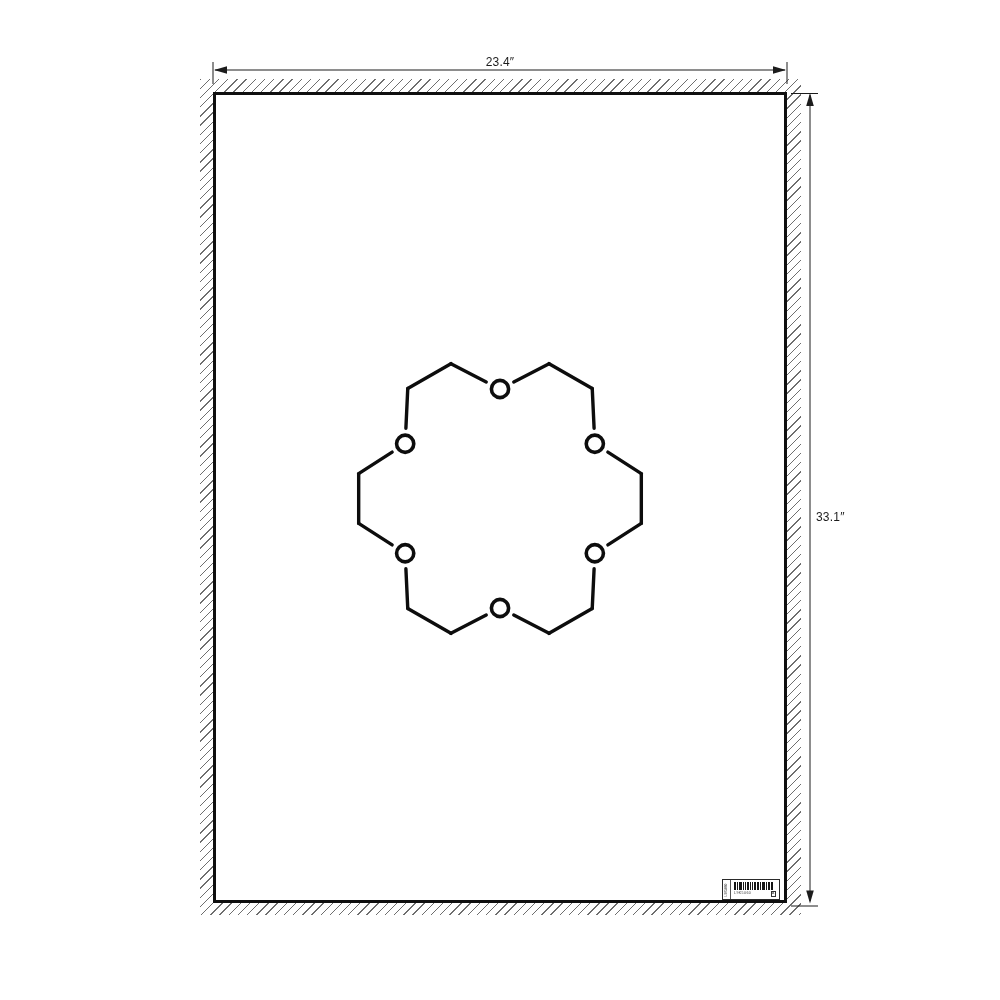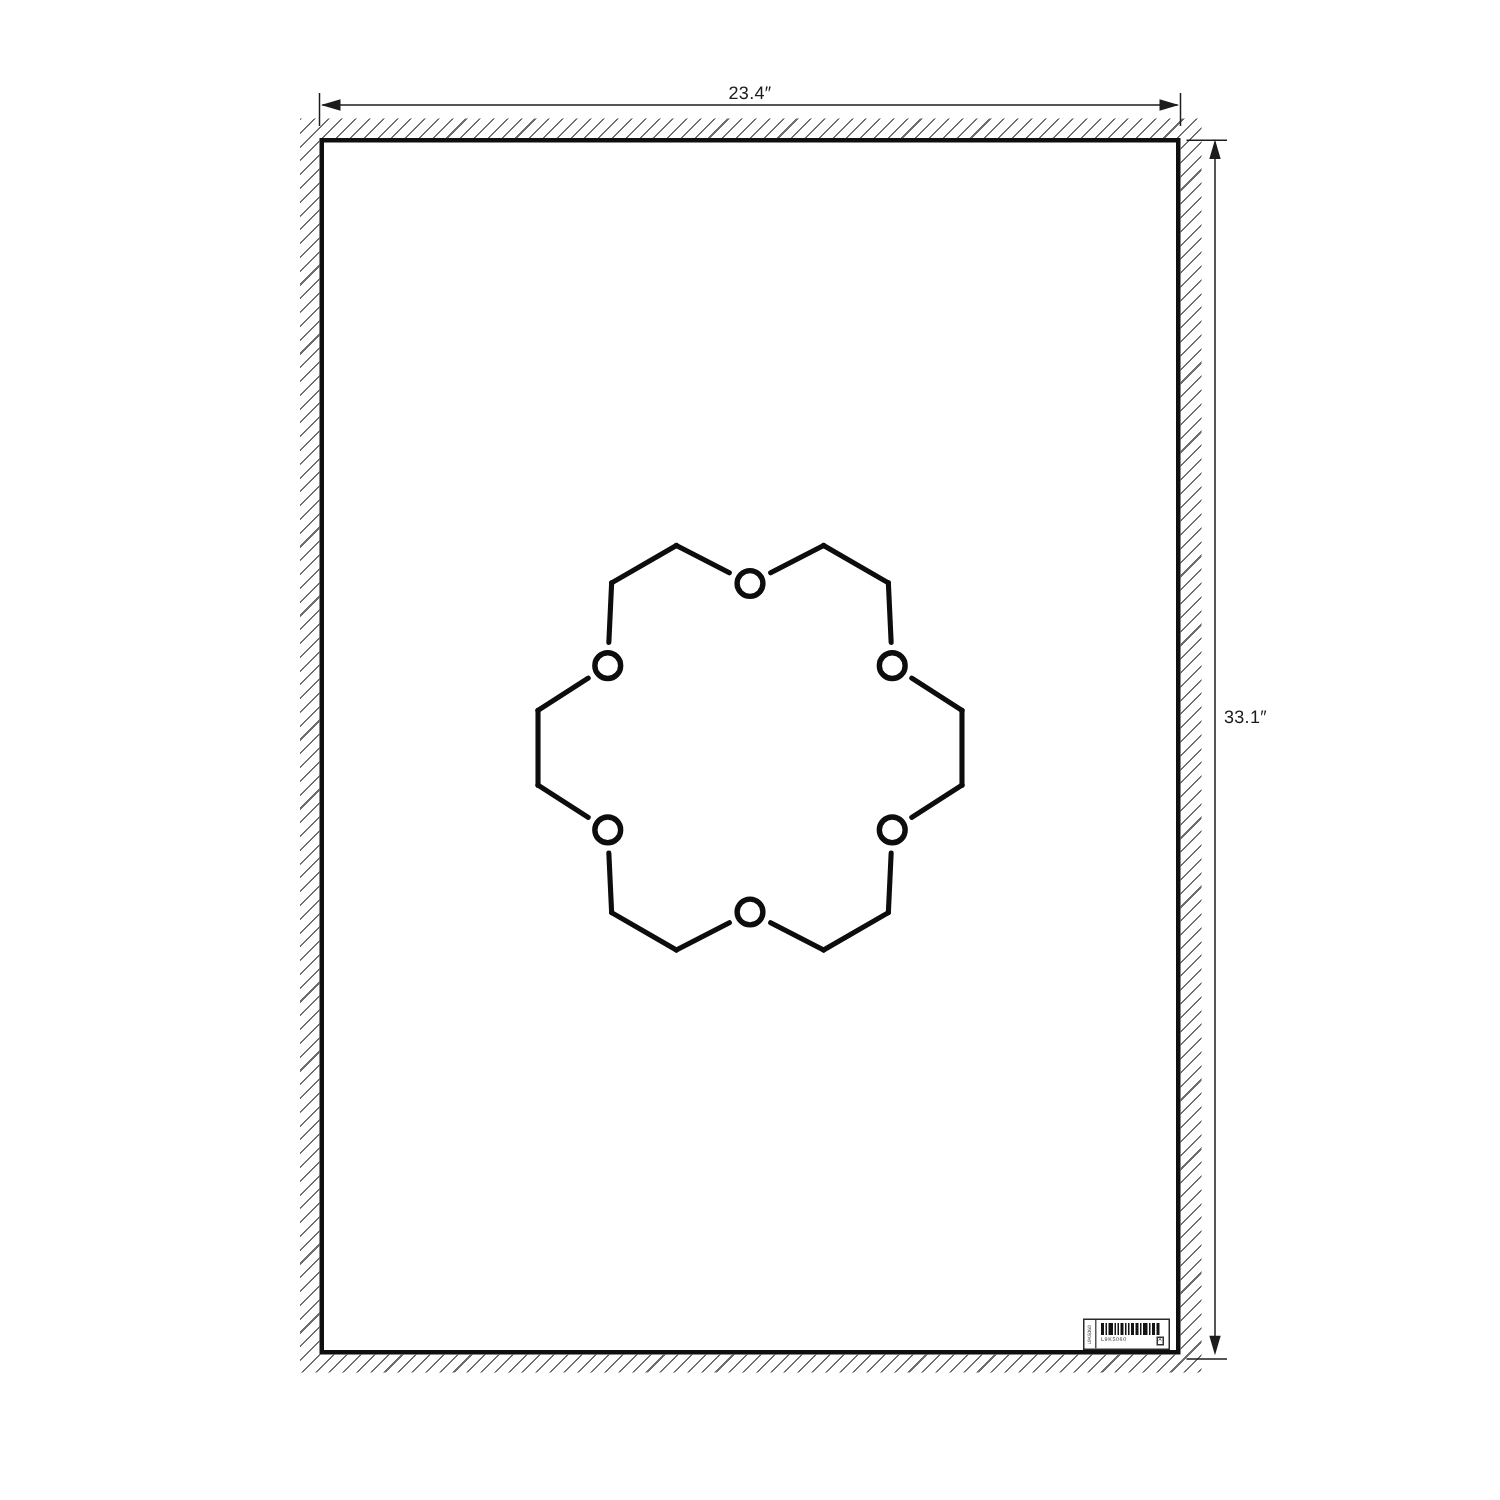--- a/index.html
+++ b/index.html
@@ -45,21 +45,21 @@
     pointer-events: none;
   }
   .dim-label {
     position: absolute;
     color: #1c1c1c;
     font-size: 12px;
     letter-spacing: 0.2px;
     white-space: nowrap;
   }
   .dim-label.width { left: 500px; top: 55px; transform: translateX(-50%); }
-  .dim-label.height { left: 816px; top: 471px; }
+  .dim-label.height { left: 816px; top: 510px; }
 
   
   .barcode-label {
     position: absolute;
     right: 4px; bottom: 0px;
     width: 58px; height: 21px;
     background: #ffffff;
     border: 1px solid #2a2a2a;
     display: flex;
   }

